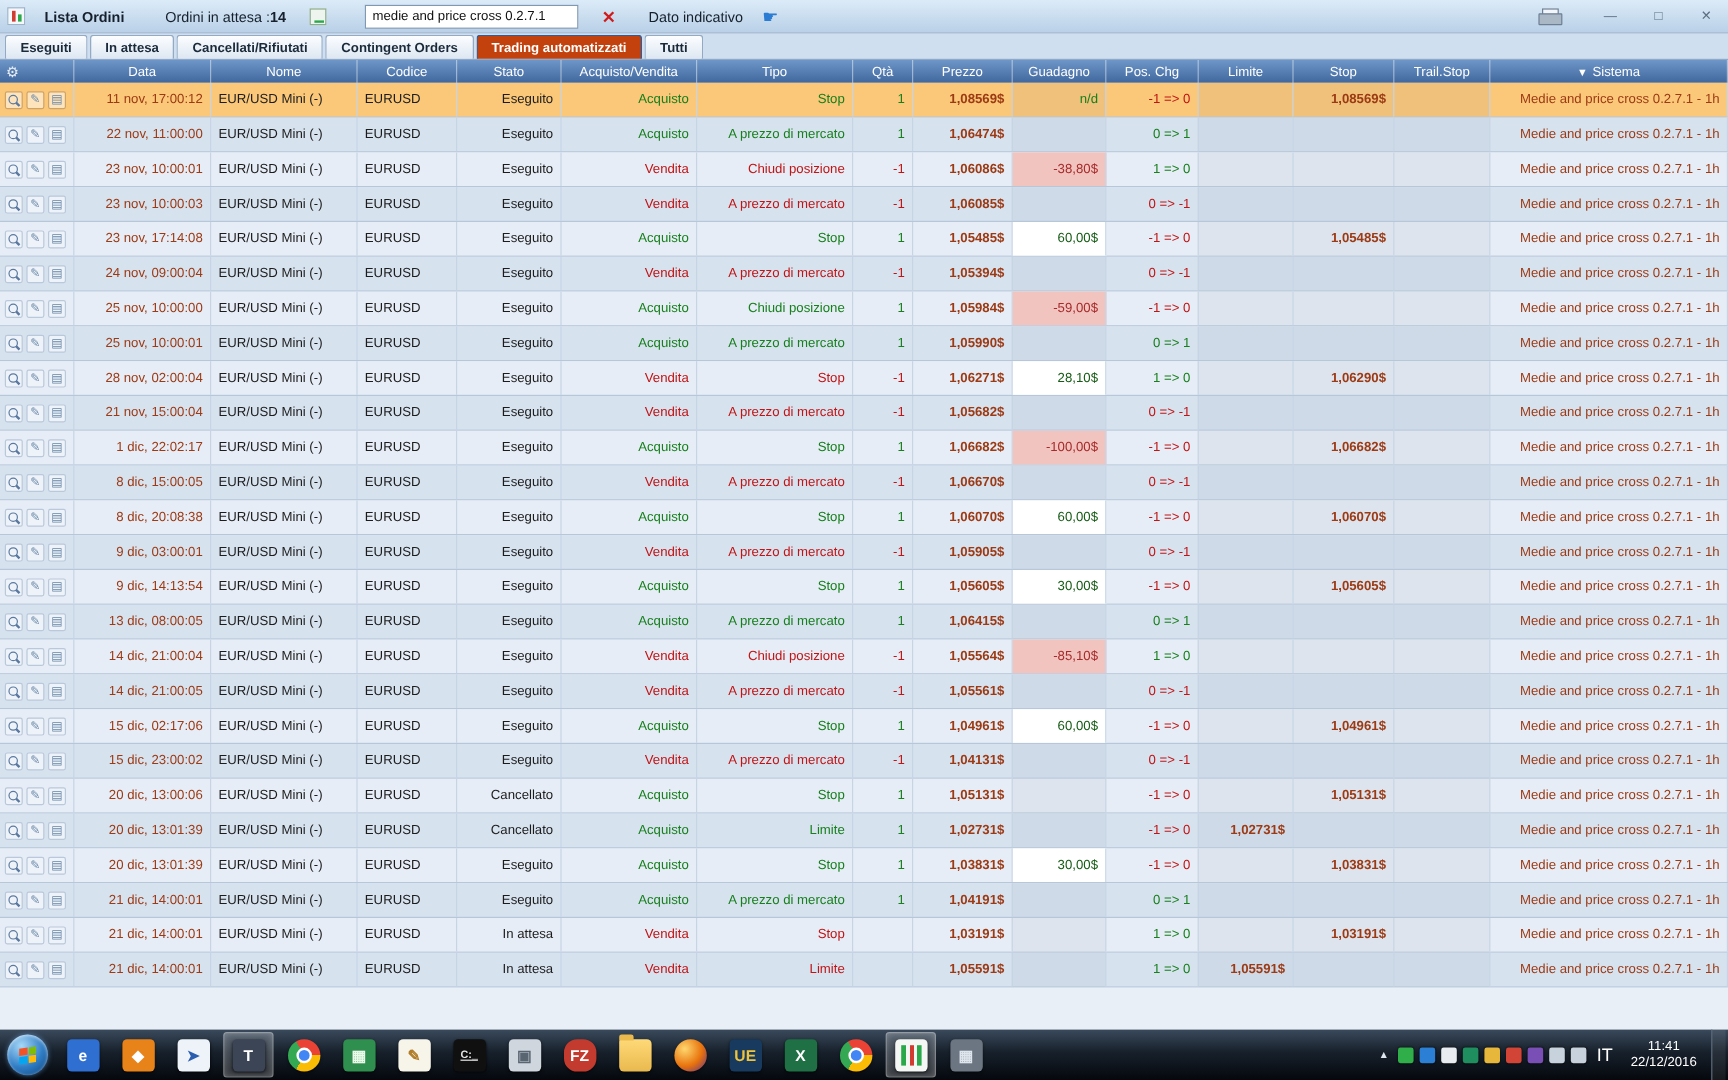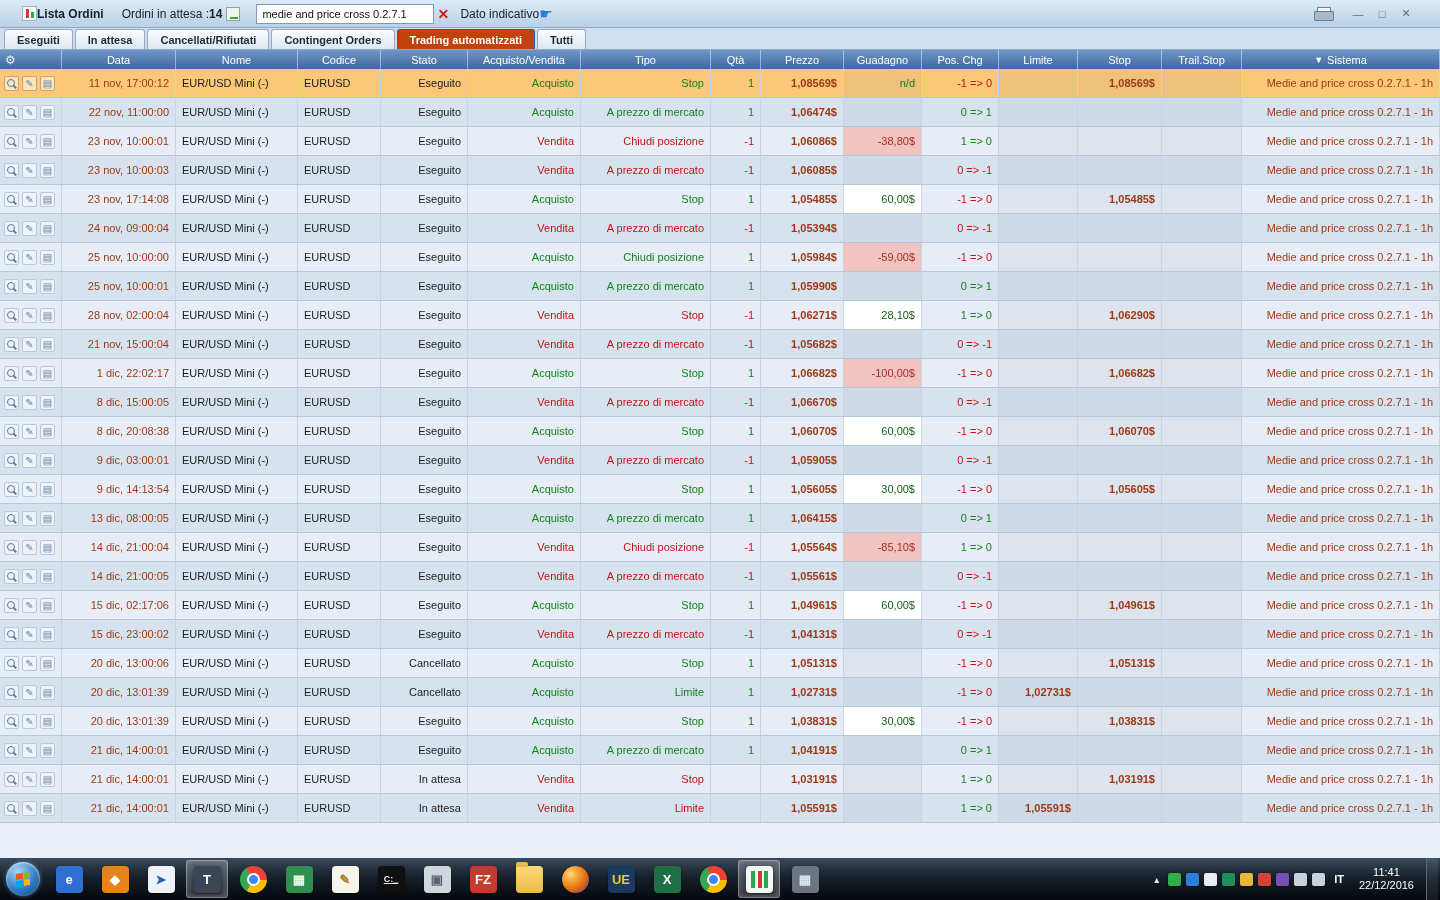--- a/index.html
+++ b/index.html
@@ -2,21 +2,21 @@
 <html><head>
 <meta charset="utf-8">
 <style>
   * { margin:0; padding:0; box-sizing:border-box; }
   html,body { background:#000; }
   body { font-family:"Liberation Sans", sans-serif; }
   .screen { position:relative; width:1440px; height:900px; background:#e9eff7; overflow:hidden; }
 
   
   .titlebar { height:28px; background:linear-gradient(#dcebf8,#b9d0e7); border-bottom:1px solid #8fa9c6;
-              display:flex; align-items:center; padding:0 22px; font-size:12px; color:#15202c; gap:0; }
+              display:flex; align-items:center; padding:0 6px; font-size:12px; color:#15202c; gap:16px; }
   .app-icon { width:15px; height:15px; background:#f4f8fc; border:1px solid #9db3ca; display:inline-flex; align-items:flex-end; justify-content:center; gap:2px; padding:2px; }
   .app-icon i { display:block; width:3px; }
   .app-icon .r { height:9px; background:#d23b2f; }
   .app-icon .g { height:6px; background:#2aa84a; }
   .tb-title { font-weight:bold; margin-right:18px; }
   .pending { margin-right:4px; }
   .pending b { font-weight:bold; }
   .mini-chart { width:14px; height:14px; background:#eef5ee; border:1px solid #8cab8c; display:inline-block; margin-right:16px;
                 background-image:linear-gradient(#2aa84a,#2aa84a); background-size:8px 2px; background-repeat:no-repeat; background-position:3px 9px; }
   .filter-input { width:178px; height:20px; border:1px solid #7f98b5; background:#fff; font-size:11px; padding:0 5px;
@@ -92,21 +92,21 @@
   .ig-chrome::after { content:""; position:absolute; inset:7px; background:#4285f4; border:2.5px solid #fff; border-radius:50%; }
   .ig-folder { background:linear-gradient(#ffd978,#e9b94e); position:relative; border-radius:2px 4px 4px 4px; }
   .ig-folder::before { content:""; position:absolute; top:-4px; left:0; width:12px; height:5px; background:#e9b94e; border-radius:2px 2px 0 0; }
   .ig-ball { border-radius:50%; background:radial-gradient(circle at 32% 30%, #ffd76e, #e8720c 55%, #5a2d91); box-shadow:0 1px 2px rgba(0,0,0,.5); }
   .ig-candles { background:#f4f7f4; position:relative; }
   .ig-candles::after { content:""; position:absolute; left:5px; top:5px; bottom:5px; width:17px;
         background:linear-gradient(90deg, #2aa84a 0 4px, transparent 4px 7px, #d23b2f 7px 11px, transparent 11px 13px, #2aa84a 13px 17px); }
   .tray { margin-left:auto; display:flex; align-items:center; gap:6px; padding-right:2px; color:#fff; }
   .tray-chev { color:#dfe7ef; font-size:10px; padding:0 3px; }
   .tdot { width:13px; height:13px; border-radius:2px; box-shadow:0 0 2px rgba(0,0,0,.6); }
-  .lang { font-size:11px; font-weight:bold; padding:0 3px; }
+  .lang { font-size:15px; font-weight:normal; padding:0 3px; }
   .clock { text-align:center; font-size:11px; line-height:13px; padding:0 6px; }
   .showdesk { width:12px; height:42px; border-left:1px solid #5a6a7a; background:rgba(255,255,255,.07); }
 </style>
 </head>
 <body>
 
 <div class="screen">
 
   <div class="titlebar">
     <span class="app-icon">
@@ -766,21 +766,21 @@
         <div class="ticon">
           <span class="ig" style="background: rgb(247, 244, 234); color: rgb(176, 124, 40);">✎</span>
         </div>
         <div class="ticon">
           <span class="ig" style="background: rgb(16, 16, 16); color: rgb(232, 232, 232); font-size: 9px; text-decoration: underline;">C:_</span>
         </div>
         <div class="ticon">
           <span class="ig" style="background: rgb(207, 214, 222); color: rgb(90, 101, 114);">▣</span>
         </div>
         <div class="ticon">
-          <span class="ig" style="background: rgb(195, 59, 46); color: rgb(255, 255, 255);">FZ</span>
+          <span class="ig" style="background: rgb(195, 59, 46); color: rgb(255, 255, 255); border-radius: 11px;">FZ</span>
         </div>
         <div class="ticon">
           <span class="ig ig-folder"></span>
         </div>
         <div class="ticon">
           <span class="ig ig-ball"></span>
         </div>
         <div class="ticon">
           <span class="ig" style="background: rgb(23, 58, 94); color: rgb(240, 195, 60);">UE</span>
         </div>

